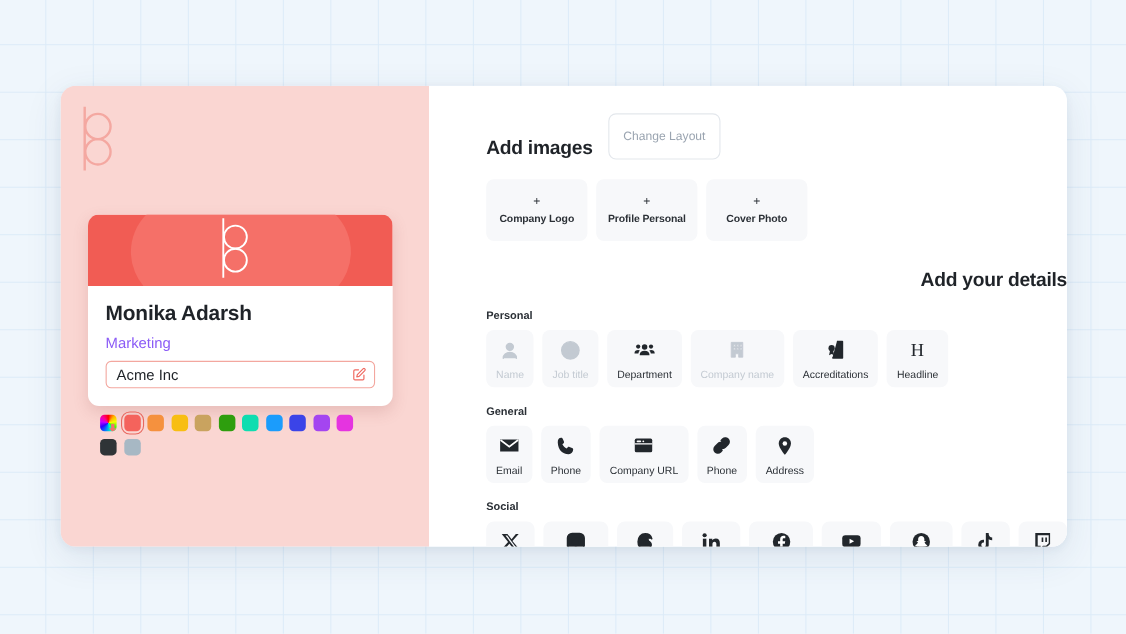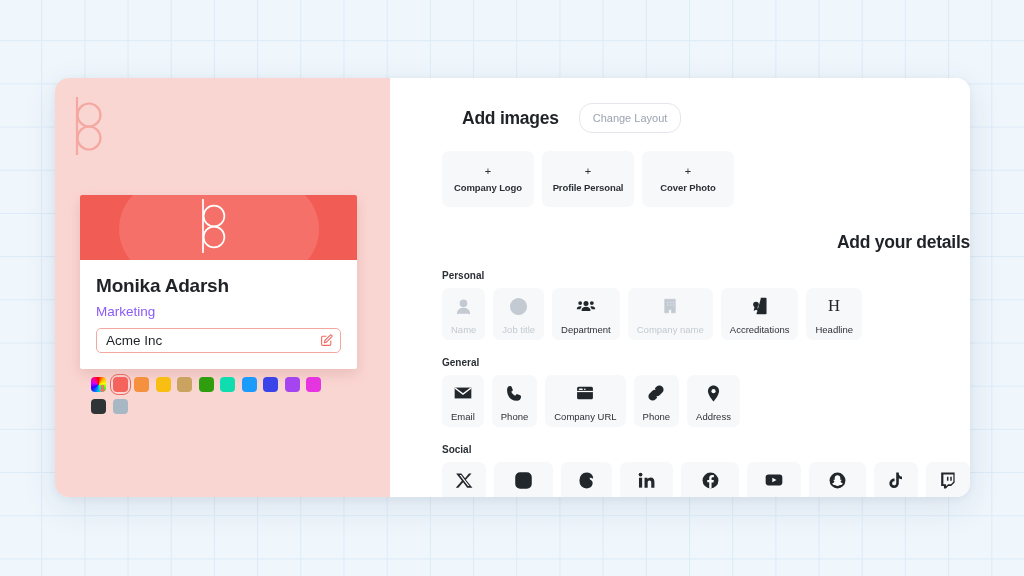--- a/index.html
+++ b/index.html
@@ -38,21 +38,21 @@
     flex: 0 0 335px;
   }
   .brand-mark { position: absolute; left: 18px; top: 17px; }
   .brand-mark svg { display: block; }
 
   .preview-card {
     position: absolute;
     left: 25px; top: 117px;
     width: 277px;
     background: #ffffff;
-    border-radius: 2px;
+    border-radius: 10px;
     overflow: hidden;
     box-shadow: 0 5px 14px rgba(150,70,70,.18);
   }
   .card-banner {
     height: 65px;
     background: #f15c54;
     position: relative;
     overflow: hidden;
   }
   .card-banner::before {
@@ -134,31 +134,31 @@
 
   
   .right-pane {
     flex: 1;
     background: #ffffff;
     padding: 25px 0 0 52px;
     position: relative;
     overflow: hidden;
   }
   .section-head {
-    display: flex; align-items: center; gap: 20px; margin-left: 20px;
+    display: flex; align-items: flex-end; gap: 14px;
   }
   .section-title {
     font-size: 17.5px; font-weight: 700; color: #1f2328;
     letter-spacing: -.25px;
   }
   .btn-ghost {
     border: 1px solid #e3e7ec;
     background: #fff;
-    border-radius: 13px;
-    padding: 8px 13px;
+    border-radius: 7px;
+    padding: 14px 13px;
     font-size: 11px;
     color: #9aa4b0;
     font-family: "Liberation Sans", sans-serif;
     cursor: pointer;
   }
 
   .upload-row { display: flex; gap: 8px; margin-top: 18px; }
   .upload-tile {
     width: 92px; height: 56px;
     background: #f7f8fa;

